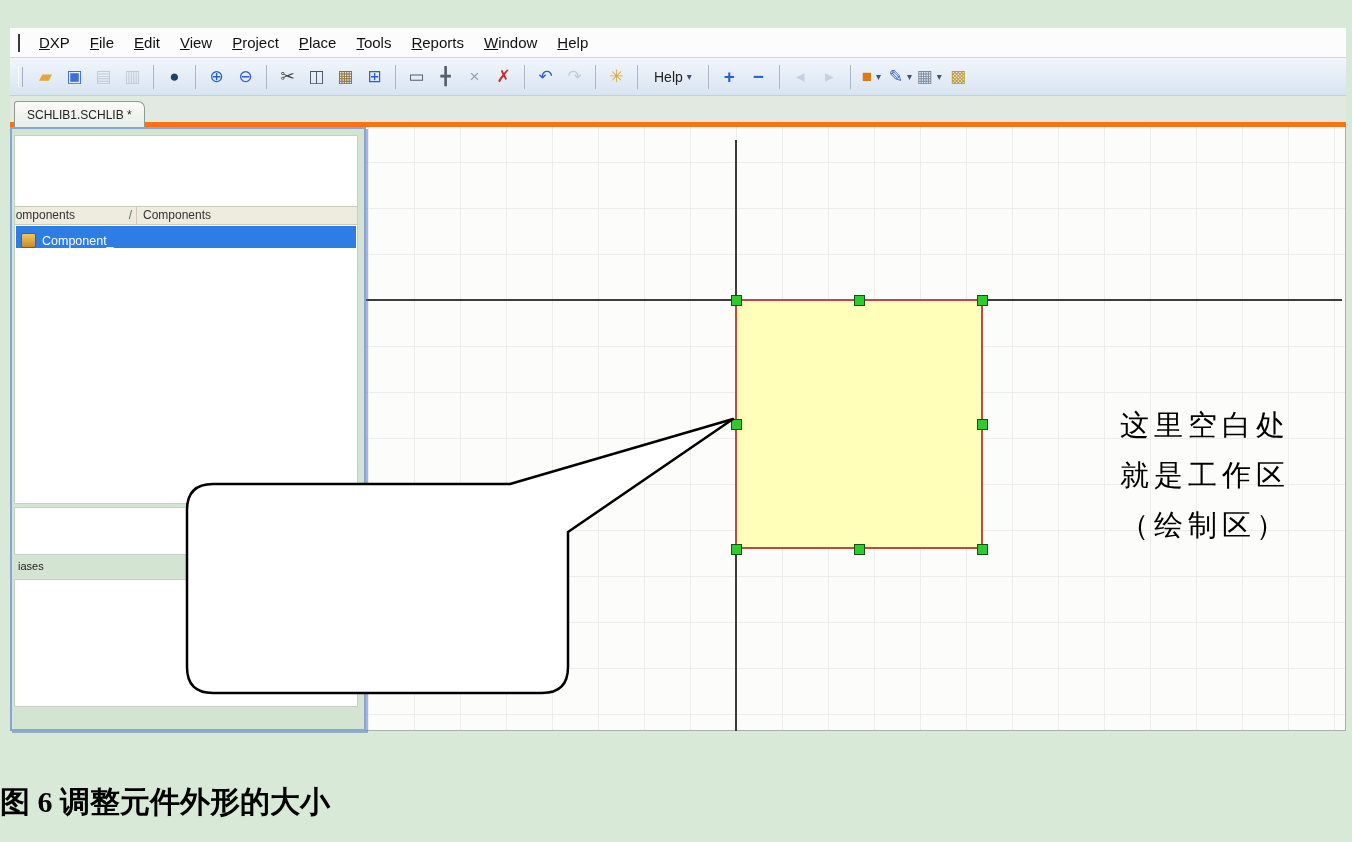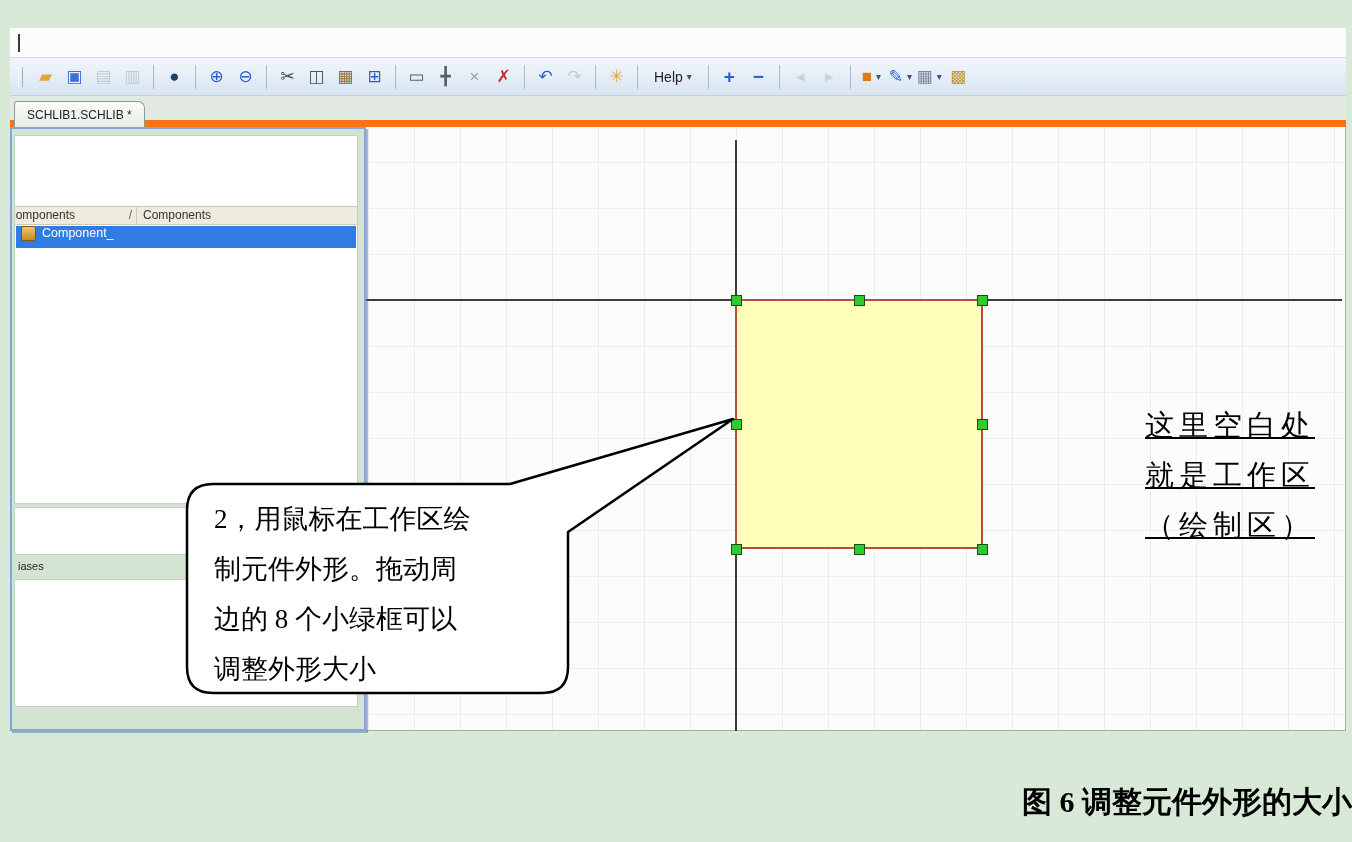--- a/index.html
+++ b/index.html
@@ -22,21 +22,21 @@
   .tb-items{display:flex;align-items:center;}
   .tb-icon{width:27px;height:26px;display:flex;align-items:center;justify-content:center;
            font-size:17px;margin:0 1px;border-radius:3px;cursor:default;}
   .tb-icon.disabled{opacity:.45;}
   .tb-sep{width:1px;height:24px;background:#a9b7c9;margin:0 6px;}
   .tb-btn{display:flex;align-items:center;font-size:14px;color:#222;padding:3px 8px;margin:0 2px;cursor:default;}
   .dd{font-size:10px;color:#44536a;margin-left:4px;}
 
   
   .tabstrip{position:absolute;left:10px;top:96px;width:1336px;height:31px;background:#e2e9e1;
-            border-bottom:7px solid #f97316;box-sizing:border-box;}
+            border-bottom:5px solid #f97316;box-sizing:border-box;}
   .tab{position:absolute;left:4px;top:5px;height:26px;padding:0 12px;
        background:linear-gradient(#fbfbf8,#e9ece7);border:1px solid #8d9d8d;border-bottom:none;
        border-radius:3px 7px 0 0;font-size:12px;color:#222;display:flex;align-items:center;}
 
   
   .workspace{position:absolute;left:10px;top:127px;width:1336px;height:604px;background-color:#fcfcfb;
              background-image:linear-gradient(#ededec 1px,transparent 1px),
                               linear-gradient(90deg,#ededec 1px,transparent 1px);
              background-size:46px 46px;background-position:36px 35px;
              border-right:1px solid #a8b0a8;border-bottom:1px solid #a8b0a8;box-sizing:border-box;}
@@ -52,45 +52,57 @@
   .panel-box1{position:absolute;left:2px;top:6px;width:342px;height:367px;background:#fff;border:1px solid #c4d2c4;}
   .panel-header{position:absolute;left:0;top:70px;width:100%;height:19px;display:flex;
                 background:#eeebdf;border-top:1px solid #cfc9b6;border-bottom:1px solid #cfc9b6;
                 font-size:12px;color:#333;box-sizing:border-box;}
   .col-components{width:122px;border-right:1px solid #cfc9b6;padding:1px 4px;overflow:hidden;
                   white-space:nowrap;display:flex;justify-content:space-between;box-sizing:border-box;}
   .col-components .clip{display:inline-block;margin-left:-12px;}
   .col-components .sort{color:#666;}
   .col-description{flex:1;padding:1px 6px;}
   .sel-row{position:absolute;left:1px;top:90px;right:1px;height:22px;background:#2e7ce4;
-           display:flex;align-items:flex-start;}
+           display:flex;align-items:flex-end;}
   .comp-icon{width:13px;height:13px;margin:0 6px 0 5px;background:linear-gradient(#f0c95e,#c98a28);
              border:1px solid #7a5a14;border-radius:2px;}
   .sel-label{color:#fff;font-size:12.5px;}
   .panel-box2{position:absolute;left:2px;top:378px;width:342px;height:46px;background:#fff;border:1px solid #c4d2c4;}
   .panel-section-label{position:absolute;left:6px;top:431px;font-size:11px;color:#222;}
   .panel-box3{position:absolute;left:2px;top:450px;width:342px;height:126px;background:#fff;border:1px solid #c4d2c4;}
 
   
   .callout-svg{position:absolute;left:180px;top:408px;width:560px;height:292px;z-index:6;}
   .callout-text{position:absolute;left:214px;top:494px;width:340px;font-size:27px;line-height:50px;
                 color:#000;white-space:pre-line;z-index:7;font-family:"Liberation Serif",serif;}
   .workspace-note{position:absolute;left:1095px;top:400px;width:220px;font-size:29px;line-height:50px;
-                  letter-spacing:5px;text-align:right;white-space:pre-line;color:#000;
-                  font-family:"Liberation Serif",serif;z-index:3;text-decoration:underline;}
-  .caption{position:absolute;left:0;top:782px;width:100%;text-align:right;font-size:30px;color:#000;
+                  letter-spacing:5px;text-align:center;white-space:pre-line;color:#000;
+                  font-family:"Liberation Serif",serif;z-index:3;}
+  .caption{position:absolute;left:0;top:782px;width:100%;text-align:left;font-size:30px;color:#000;
            font-weight:600;font-family:"Liberation Serif",serif;}
 </style>
 </head>
 <body>
 
 <div class="page">
 
   <div class="menubar">
     <span class="mgrip"></span>
+    <span class="menu-items">
+        <span class="menu-item">DXP</span>
+        <span class="menu-item">File</span>
+        <span class="menu-item">Edit</span>
+        <span class="menu-item">View</span>
+        <span class="menu-item">Project</span>
+        <span class="menu-item">Place</span>
+        <span class="menu-item">Tools</span>
+        <span class="menu-item">Reports</span>
+        <span class="menu-item">Window</span>
+        <span class="menu-item">Help</span>
+      </span>
   </div>
 
   <div class="toolbar">
     <span class="tgrip"></span>
     <span class="tb-items">
         <span class="tb-icon">
           <span style="color: rgb(226, 166, 61);">▰</span>
         </span>
         <span class="tb-icon">
           <span style="color: rgb(58, 111, 216);">▣</span>
@@ -224,24 +236,20 @@
       </div>
     </div>
     <div class="panel-box2"></div>
     <div class="panel-section-label">iases</div>
     <div class="panel-box3"></div>
   </div>
 
   <svg class="callout-svg" viewBox="0 0 560 292">
     <path d="M 330 76 L 33 76 Q 7 76 7 102 L 7 259 Q 7 285 33 285 L 362 285 Q 388 285 388 259 L 388 124 L 553 11 Z" fill="#ffffff" stroke="#000000" stroke-width="2.5" stroke-linejoin="round"></path>
   </svg>
-  <div class="callout-text">2，用鼠标在工作区绘
-制元件外形。拖动周
-边的 8 个小绿框可以
-调整外形大小</div>
 
   <div class="workspace-note">这里空白处
 就是工作区
 （绘制区）</div>
 
   <div class="caption">图 6  调整元件外形的大小</div>
 
 </div>
 
 </body></html>

